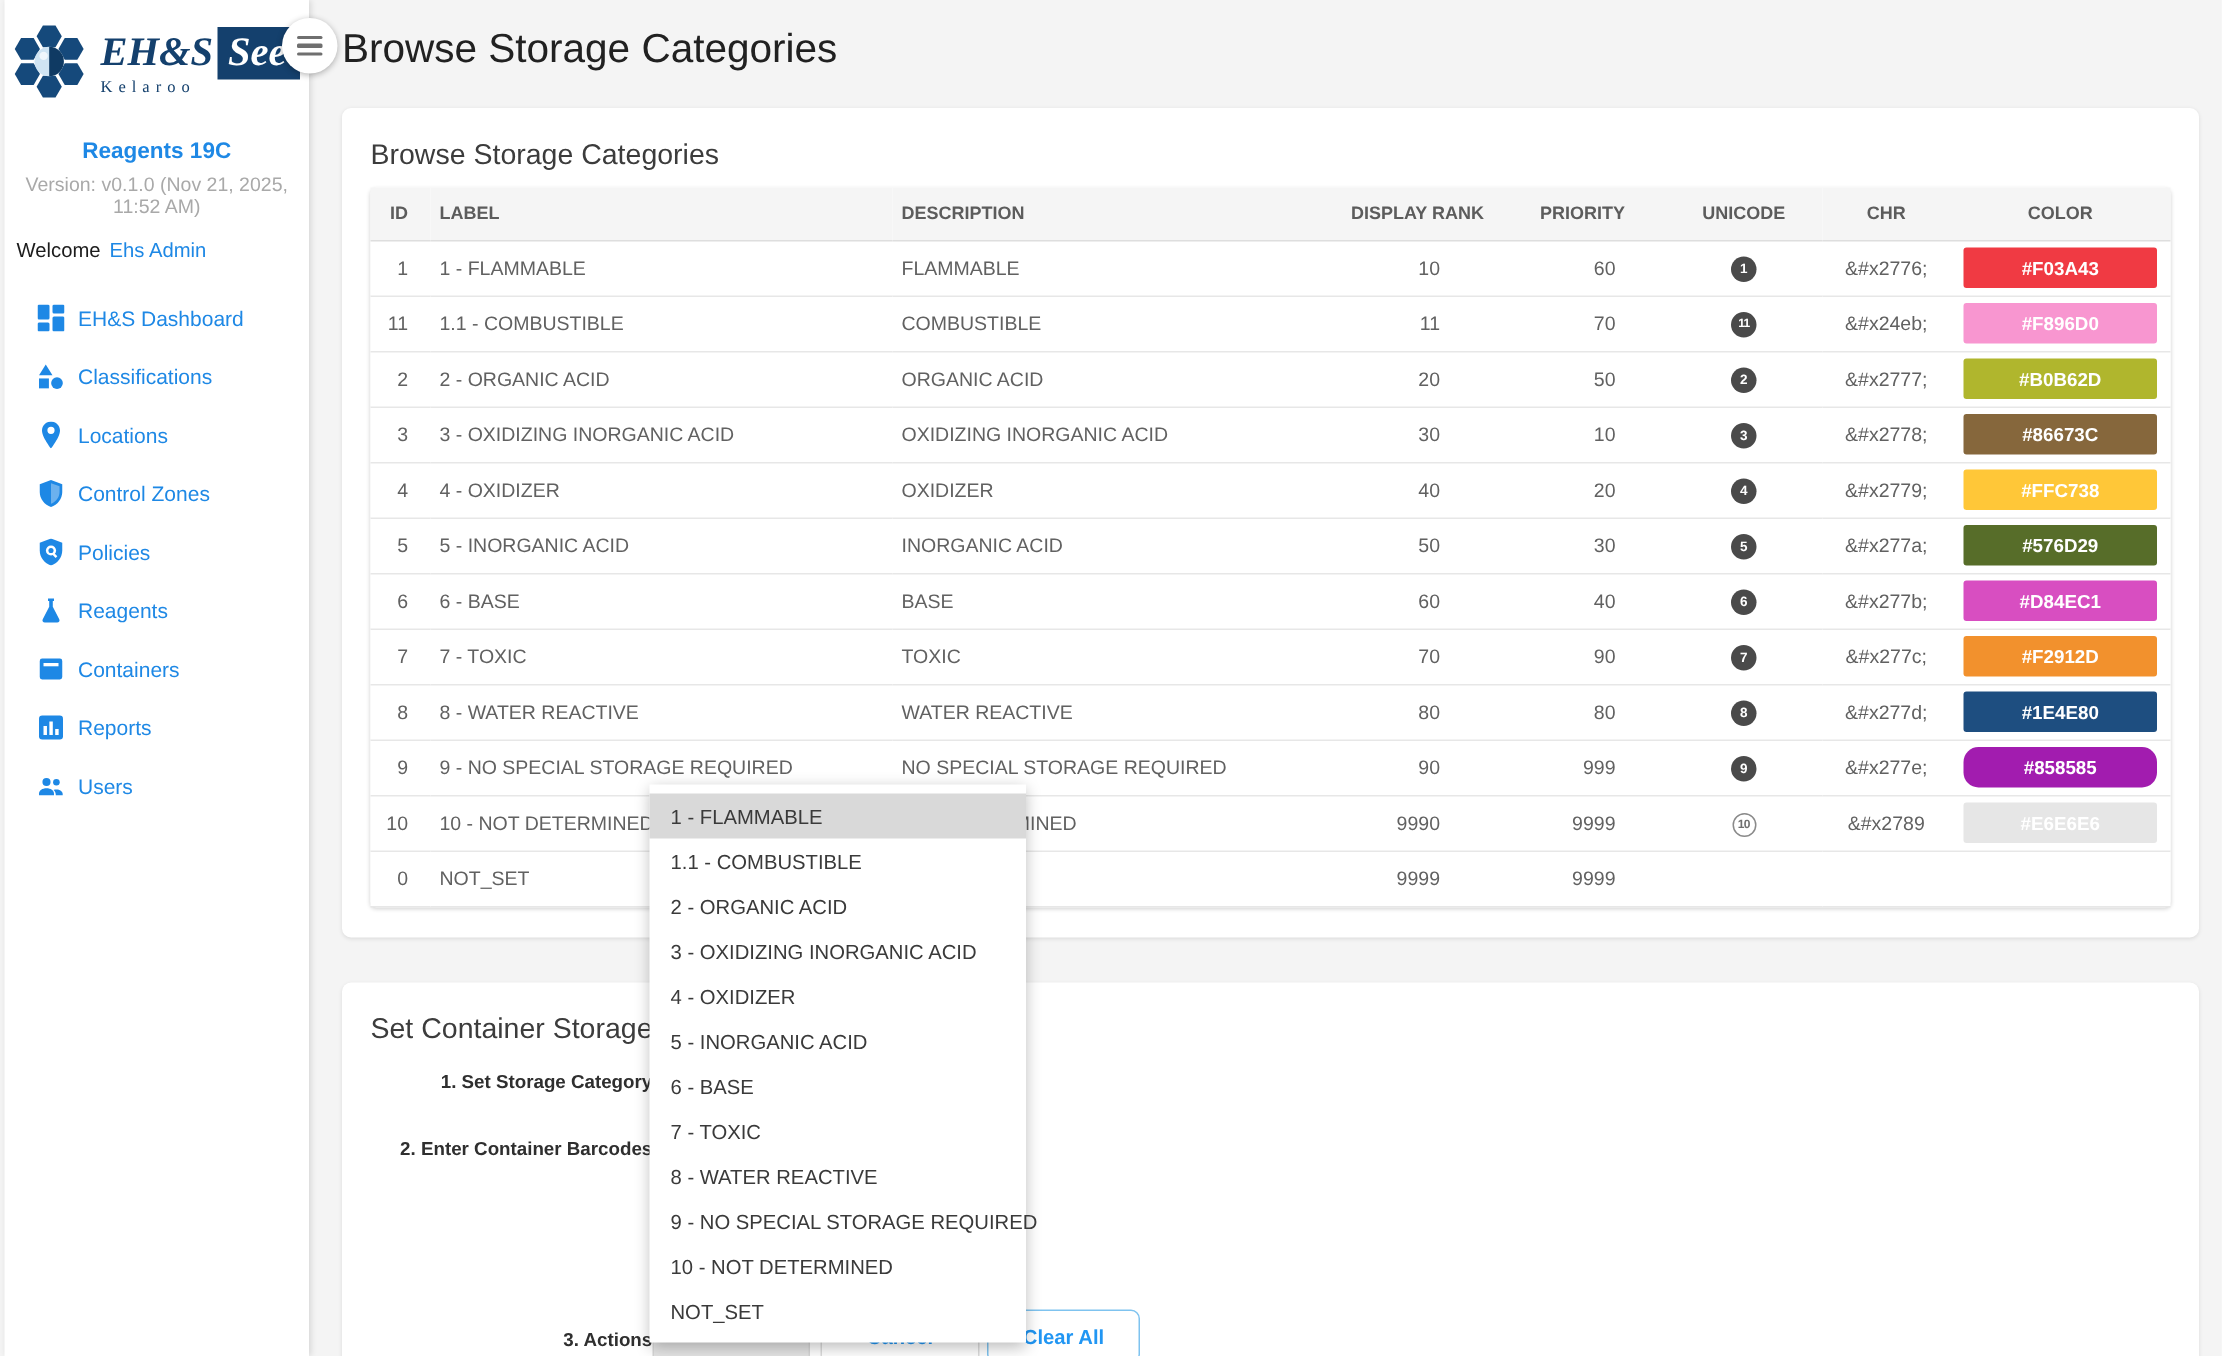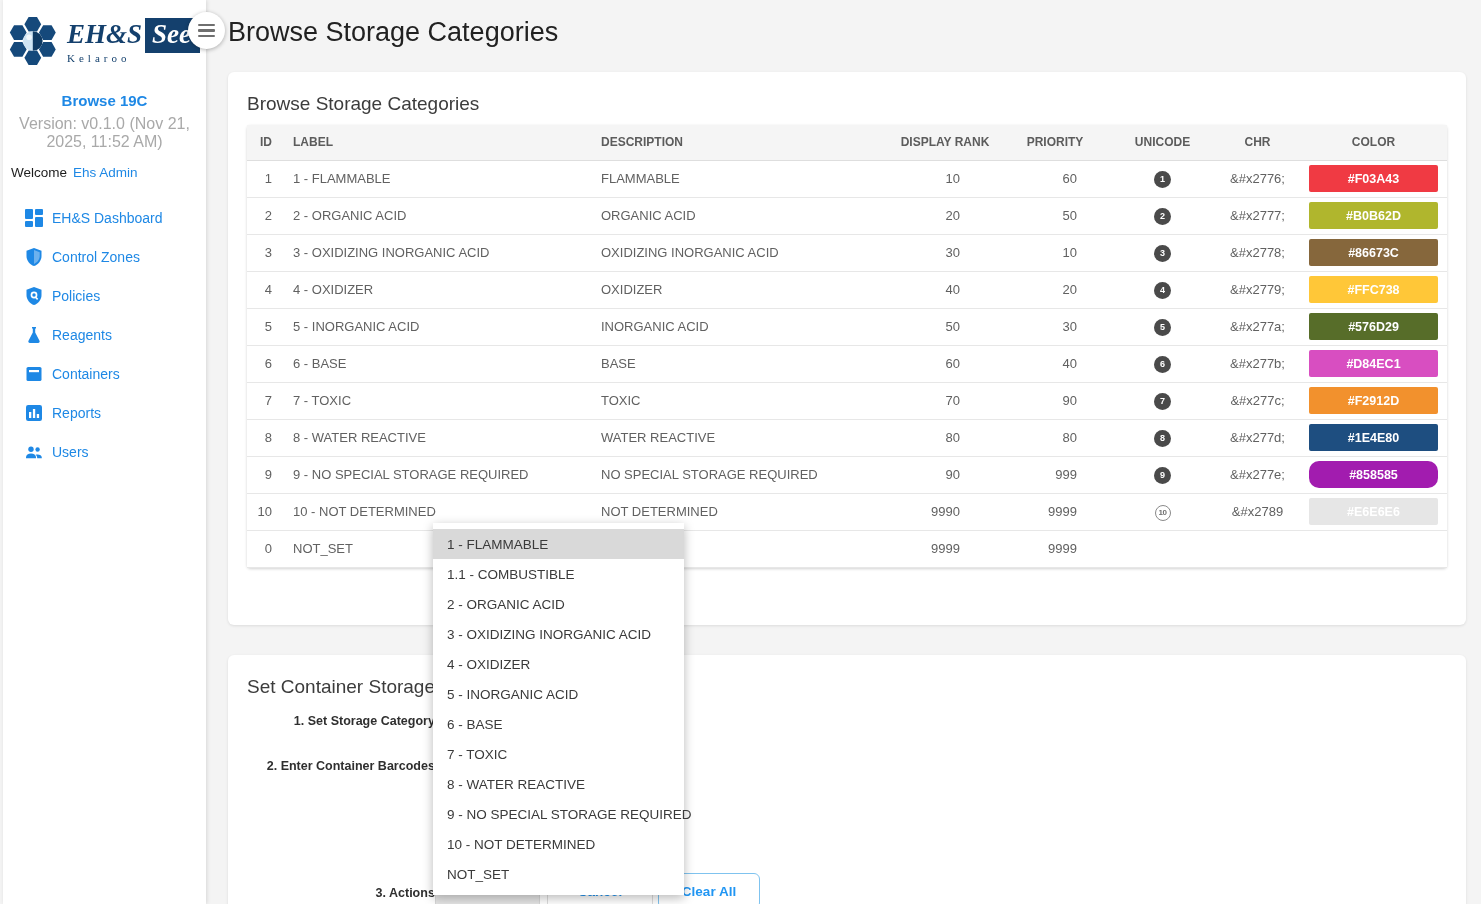--- a/index.html
+++ b/index.html
@@ -15,21 +15,21 @@
                 font-style:italic; font-weight:bold; font-size:27px; color:#14406d; white-space:nowrap; }
   .brand-accent { display:inline-block; background:#14406d; color:#fff; padding:1px 9px 3px 7px; margin-left:3px; }
   .brand-company { position:absolute; left:64px; top:52px; font-size:11px; letter-spacing:4px; color:#14406d;
                    font-family:"Liberation Serif","DejaVu Serif",serif; }
   .hamburger-btn { position:absolute; left:188px; top:12px; width:37px; height:37px; border-radius:50%;
                    background:#fff; box-shadow:0 1px 4px rgba(0,0,0,.3); z-index:60; border:none; cursor:pointer;
                    display:flex; align-items:center; justify-content:center; }
   .hamburger-glyph { display:flex; flex-direction:column; gap:3px; }
   .hamburger-glyph i { display:block; width:17px; height:2.4px; background:#6f6f6f; border-radius:1px; }
   .app-title { margin-top:8px; text-align:center; color:#1e88e5; font-size:15px; font-weight:bold; }
-  .version { margin-top:6px; text-align:center; color:#a9a9a9; font-size:16px; }
+  .version { margin-top:6px; text-align:center; color:#a9a9a9; font-size:13px; }
   .welcome-row { margin:14px 0 0 8px; font-size:13.5px; color:#1c1c1c; }
   .welcome-row .user-link { color:#1e88e5; font-weight:normal; margin-left:6px; cursor:pointer; }
   .nav { margin-top:18px; }
   .nav-item { position:relative; height:39px; display:flex; align-items:center; cursor:pointer; }
   .nav-item .nav-icon { position:absolute; left:22px; width:18px; height:18px; }
   .nav-item .nav-icon svg { width:18px; height:18px; fill:#1e88e5; }
   .nav-item .nav-label { position:absolute; left:49px; font-size:14px; color:#1e88e5;text-align:right; }
   .nav-item.active { width:205px; background:#fbb42d; border-radius:0 20px 20px 0; }
   .nav-item.active .nav-label { color:#37474f; }
 
@@ -98,34 +98,48 @@
         <polygon points="5.4,31.2 14.4,31.2 18.9,39 14.4,46.8 5.4,46.8 0.9,39"></polygon>
         <polygon points="5.4,13.2 14.4,13.2 18.9,21 14.4,28.8 5.4,28.8 0.9,21"></polygon>
       </g>
       <circle cx="25.5" cy="30" r="10.5" fill="#cfe4f3"></circle>
       <path d="M25.5 19.5 a10.5 10.5 0 0 1 0 21 z" fill="#0f3a63"></path>
       <circle cx="21.5" cy="26" r="3" fill="#ffffff" opacity="0.7"></circle>
     </svg>
     <div class="brand-text"><span>EH&amp;S</span><span class="brand-accent">See</span></div>
     <div class="brand-company">Kelaroo</div>
   </div>
-  <div class="app-title">Browse 19C</div>
+  <div class="app-title">Reagents 19C</div>
   <div class="version">Version: v0.1.0 (Nov 21, 2025, 11:52 AM)</div>
   <div class="welcome-row">
     <span>Welcome</span><span class="user-link">Ehs Admin</span>
   </div>
   <div class="nav">
       <div class="nav-item">
         <span class="nav-icon"><svg viewBox="0 0 18 18">
             <rect x="0" y="0" width="8" height="10" rx="1"></rect>
             <rect x="10" y="0" width="8" height="6" rx="1"></rect>
             <rect x="0" y="12" width="8" height="6" rx="1"></rect>
             <rect x="10" y="8" width="8" height="10" rx="1"></rect>
           </svg></span>
         <span class="nav-label">EH&amp;S Dashboard</span>
+      </div>
+      <div class="nav-item">
+        <span class="nav-icon"><svg viewBox="0 0 18 18">
+            <path d="M5.5 1 10 8.2H1z"></path>
+            <rect x="1" y="10.3" width="6.6" height="6.6"></rect>
+            <circle cx="13" cy="13.4" r="3.9"></circle>
+          </svg></span>
+        <span class="nav-label">Classifications</span>
+      </div>
+      <div class="nav-item">
+        <span class="nav-icon"><svg viewBox="0 0 18 18">
+            <path d="M9 0C5.7 0 3 2.7 3 6c0 4.5 6 12 6 12s6-7.5 6-12c0-3.3-2.7-6-6-6zm0 8.3A2.4 2.4 0 1 1 9 3.5a2.4 2.4 0 0 1 0 4.8z"></path>
+          </svg></span>
+        <span class="nav-label">Locations</span>
       </div>
       <div class="nav-item">
         <span class="nav-icon"><svg viewBox="0 0 18 18">
             <path d="M9 0l7.5 2.8V8c0 4.6-3.2 8.7-7.5 10C4.7 16.7 1.5 12.6 1.5 8V2.8z"></path>
             <path d="M9 2.1v13.8c3.3-1.3 5.7-4.6 5.7-7.9V4.2z" fill="#fff" opacity=".35"></path>
           </svg></span>
         <span class="nav-label">Control Zones</span>
       </div>
       <div class="nav-item">
         <span class="nav-icon"><svg viewBox="0 0 18 18">
@@ -212,20 +226,30 @@
               <td class="c-id">1</td>
               <td class="c-label">1 - FLAMMABLE</td>
               <td class="c-desc">FLAMMABLE</td>
               <td class="c-rank">10</td>
               <td class="c-pri">60</td>
               <td class="c-uni"><span class="ucircle">1</span></td>
               <td class="c-chr">&amp;#x2776;</td>
               <td class="c-color"><span class="color-chip" style="background: rgb(240, 58, 67);">#F03A43</span></td>
             </tr>
             <tr>
+              <td class="c-id">11</td>
+              <td class="c-label">1.1 - COMBUSTIBLE</td>
+              <td class="c-desc">COMBUSTIBLE</td>
+              <td class="c-rank">11</td>
+              <td class="c-pri">70</td>
+              <td class="c-uni"><span class="ucircle two">11</span></td>
+              <td class="c-chr">&amp;#x24eb;</td>
+              <td class="c-color"><span class="color-chip" style="background: rgb(248, 150, 208);">#F896D0</span></td>
+            </tr>
+            <tr>
               <td class="c-id">2</td>
               <td class="c-label">2 - ORGANIC ACID</td>
               <td class="c-desc">ORGANIC ACID</td>
               <td class="c-rank">20</td>
               <td class="c-pri">50</td>
               <td class="c-uni"><span class="ucircle">2</span></td>
               <td class="c-chr">&amp;#x2777;</td>
               <td class="c-color"><span class="color-chip" style="background: rgb(176, 182, 45);">#B0B62D</span></td>
             </tr>
             <tr>

